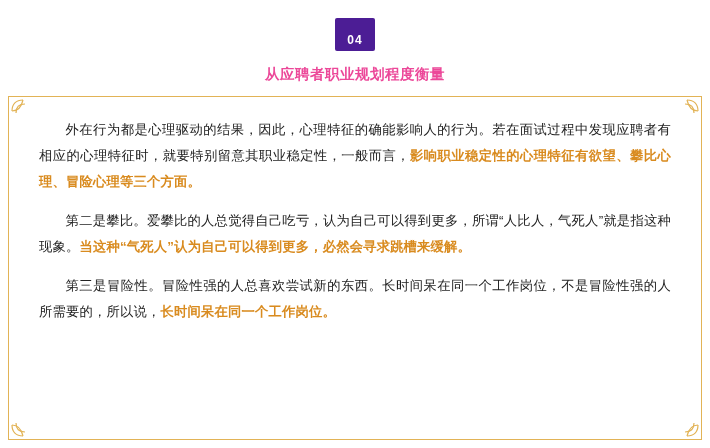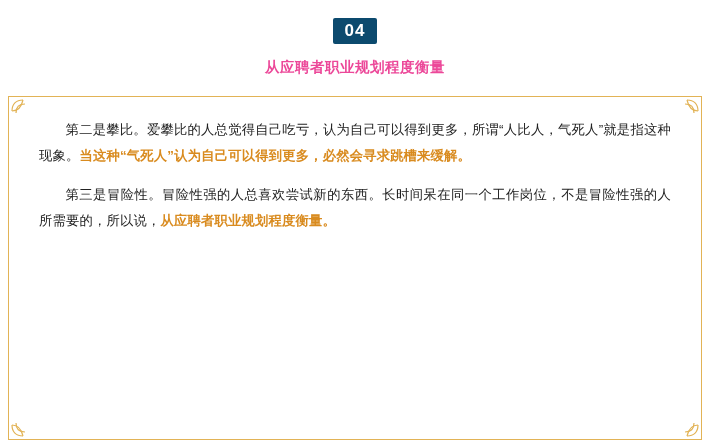--- a/index.html
+++ b/index.html
@@ -20,26 +20,26 @@
     box-sizing: border-box;
   }
 
   
   .header {
     padding-top: 18px;
     text-align: center;
   }
   .number-badge {
     display: inline-block;
-    background: #0c4a6e;
+    background: #4c1d95;
     color: #ffffff;
-    font-size: 17px;
+    font-size: 12px;
     font-weight: bold;
     letter-spacing: 1px;
-    padding: 4px 12px 5px 12px;
+    padding: 16px 12px 5px 12px;
     line-height: 1;
     border-radius: 2px;
   }
   .section-title {
     margin-top: 14px;
     color: #ec4899;
     font-size: 14.5px;
     font-weight: bold;
     letter-spacing: 0.5px;
   }
@@ -122,18 +122,19 @@
     </span>
     <span class="corner br">
       <svg width="26" height="26" viewBox="0 0 26 26" fill="none" stroke="currentColor" stroke-width="1.2">
         <path d="M1 12 C1 5, 5 1, 12 1"></path>
         <path d="M5 14 C5 8, 8 5, 14 5"></path>
         <path d="M1 12 C6 12, 10 10, 12 1"></path>
       </svg>
     </span>
 
     <div class="body-text">
+      <p class="para"><span>外在行为都是心理驱动的结果，因此，心理特征的确能影响人的行为。若在面试过程中发现应聘者有相应的心理特征时，就要特别留意其职业稳定性，一般而言，</span><span class="hl">影响职业稳定性的心理特征有欲望、攀比心理、冒险心理等三个方面。</span></p>
       <p class="para"><span>第二是攀比。爱攀比的人总觉得自己吃亏，认为自己可以得到更多，所谓“人比人，气死人”就是指这种现象。</span><span class="hl">当这种“气死人”认为自己可以得到更多，必然会寻求跳槽来缓解。</span></p>
-      <p class="para"><span>第三是冒险性。冒险性强的人总喜欢尝试新的东西。长时间呆在同一个工作岗位，不是冒险性强的人所需要的，所以说，</span><span class="hl">从应聘者职业规划程度衡量。</span></p>
+      <p class="para"><span>第三是冒险性。冒险性强的人总喜欢尝试新的东西。长时间呆在同一个工作岗位，不是冒险性强的人所需要的，所以说，</span><span class="hl">长时间呆在同一个工作岗位。</span></p>
     </div>
 
   </div>
 </div>
 
 </body></html>

